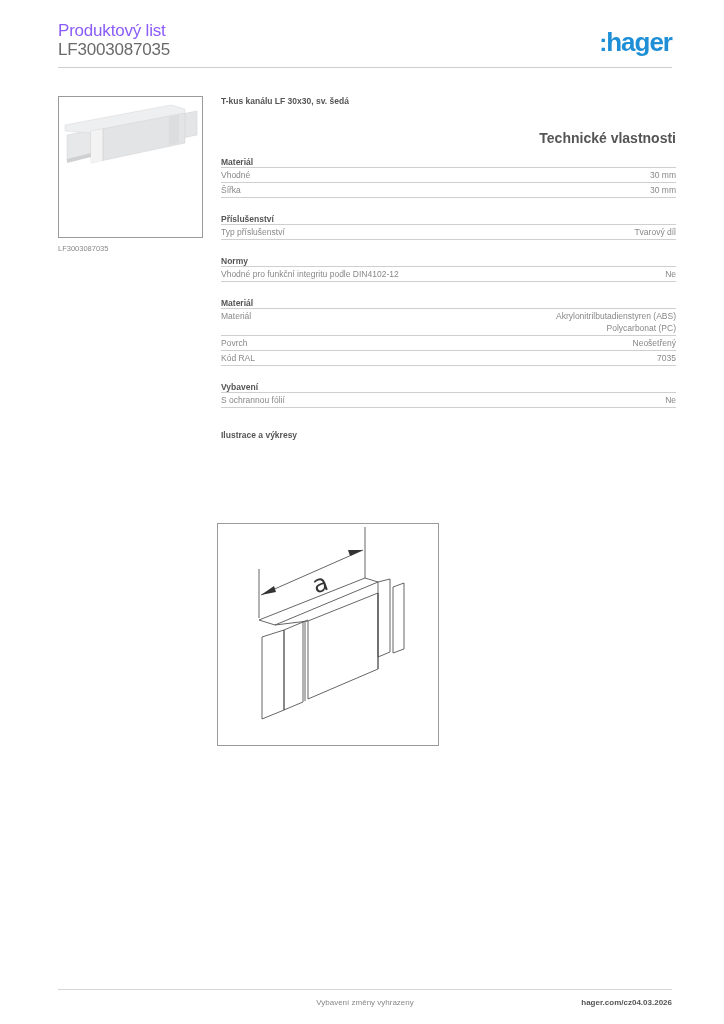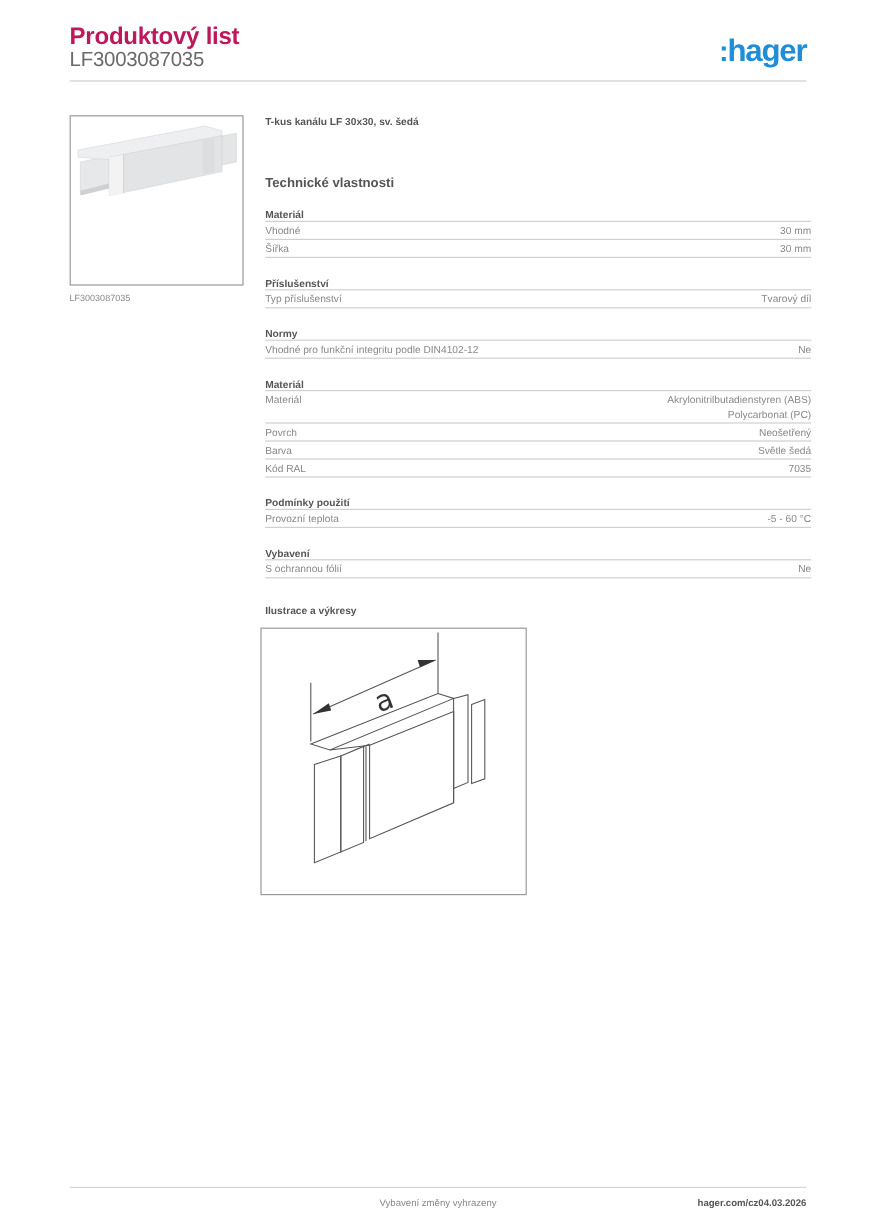--- a/index.html
+++ b/index.html
@@ -1,31 +1,31 @@
 <!DOCTYPE html>
 <html><head>
   <meta charset="utf-8">
   <style>
     * { box-sizing: border-box; margin: 0; padding: 0; }
     html, body { width: 724px; height: 1024px; background: #ffffff; }
     body { font-family: "Liberation Sans", sans-serif; color: #555; position: relative; overflow: hidden; }
 
     .header { position: absolute; left: 58px; top: 22px; right: 52px; height: 46px; }
-    .title { font-size: 20px; font-weight: bold; color: #be185d; line-height: 18px; letter-spacing: -0.2px; }
+    .title { font-size: 17px; font-weight: normal; color: #8b5cf6; line-height: 18px; letter-spacing: -0.2px; }
     .subtitle { font-size: 17px; color: #6a6a6a; line-height: 19px; letter-spacing: -0.2px; }
     .logo { position: absolute; right: 0; top: 7px; font-size: 26px; font-weight: bold; color: #1e8fd6; letter-spacing: -1px; line-height: 26px; }
     .logo .colon { font-size: 24px; }
     .header-rule { position: absolute; left: 58px; right: 52px; top: 67px; border-top: 1.5px solid #cfcfcf; }
 
     .product-frame { position: absolute; left: 58px; top: 96px; width: 145px; height: 142px; border: 1px solid #9a9a9a; background: #fff; }
     .product-caption { position: absolute; left: 58px; top: 244px; font-size: 7.5px; color: #888; }
 
     .content { position: absolute; left: 221px; top: 96px; width: 455px; }
     .product-name { font-size: 8.5px; font-weight: bold; color: #555; height: 12px; }
-    .section-title { font-size: 11px; font-weight: bold; color: #555; margin-top: 39px; height: 12px; }
+    .section-title { font-size: 14px; font-weight: bold; color: #555; margin-top: 22px; height: 12px; text-align: right; }
 
     .group { margin-top: 15px; }
     .group:first-of-type { margin-top: 0; }
     .group-title { font-size: 8.5px; font-weight: bold; color: #555; height: 12px; line-height: 12px; border-bottom: 1px solid #cfcfcf; }
     .row { display: flex; justify-content: space-between; font-size: 8.5px; color: #888; line-height: 12px; padding: 1px 0 1px 0; border-bottom: 1px solid #cfcfcf; }
     .row .val { text-align: right; }
     .row .val span { display: block; }
 
     .illus-title { font-size: 8.5px; font-weight: bold; color: #555; margin-top: 22px; height: 12px; }
     .illus-frame { position: absolute; left: 217px; top: 523px; width: 222px; height: 223px; border: 1px solid #9a9a9a; background: #fff; }
@@ -116,43 +116,28 @@
           <span>Polycarbonat (PC)</span>
         </span>
       </div>
       <div class="row">
         <span>Povrch</span>
         <span class="val">
             <span>Neošetřený</span>
           </span>
       </div>
       <div class="row">
-        <span>Barva</span>
-        <span class="val">
-            <span>Světle šedá</span>
-          </span>
-      </div>
-      <div class="row">
         <span>Kód RAL</span>
         <span class="val">
             <span>7035</span>
           </span>
       </div>
     </div>
 
 
-    <div class="group">
-      <div class="group-title">Podmínky použití</div>
-      <div class="row">
-        <span>Provozní teplota</span>
-        <span class="val">
-            <span>-5 - 60 °C</span>
-          </span>
-      </div>
-    </div>
 
     <div class="group">
       <div class="group-title">Vybavení</div>
       <div class="row">
         <span>S ochrannou fólií</span>
         <span class="val">
             <span>Ne</span>
           </span>
       </div>
     </div>

